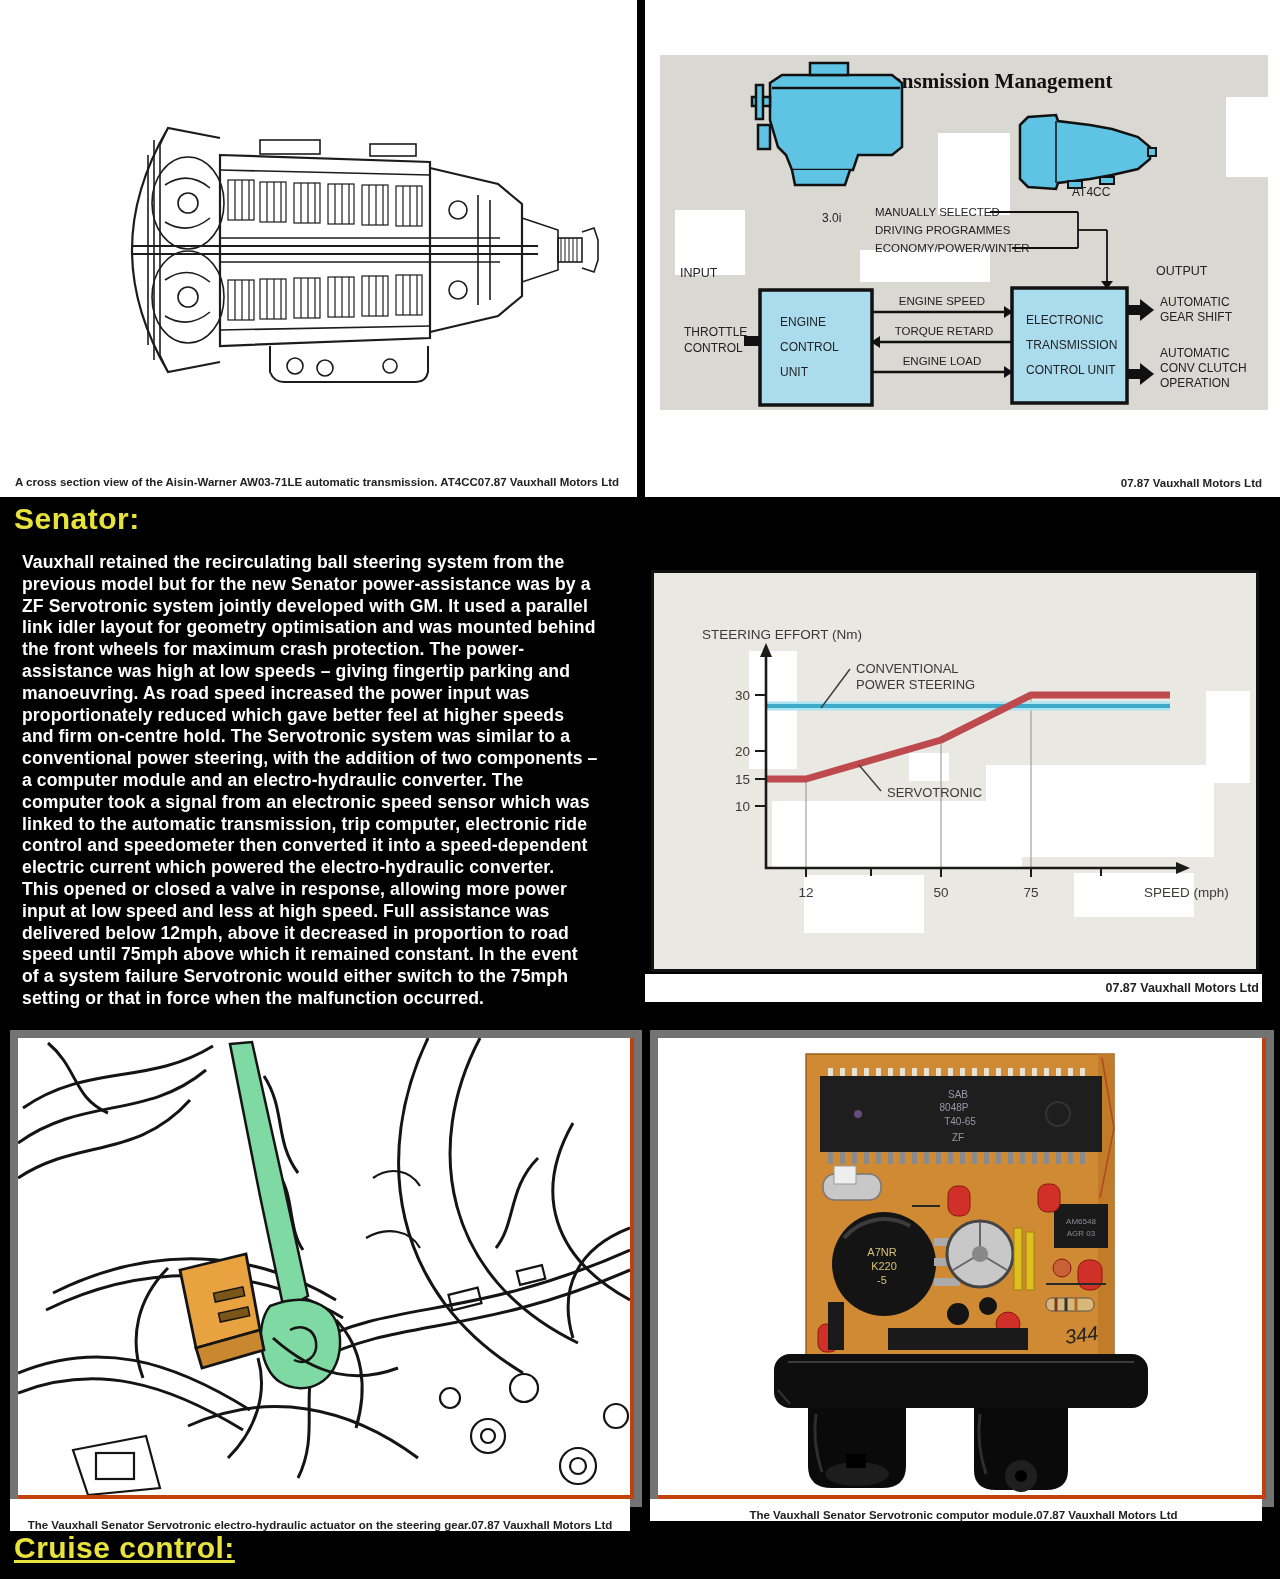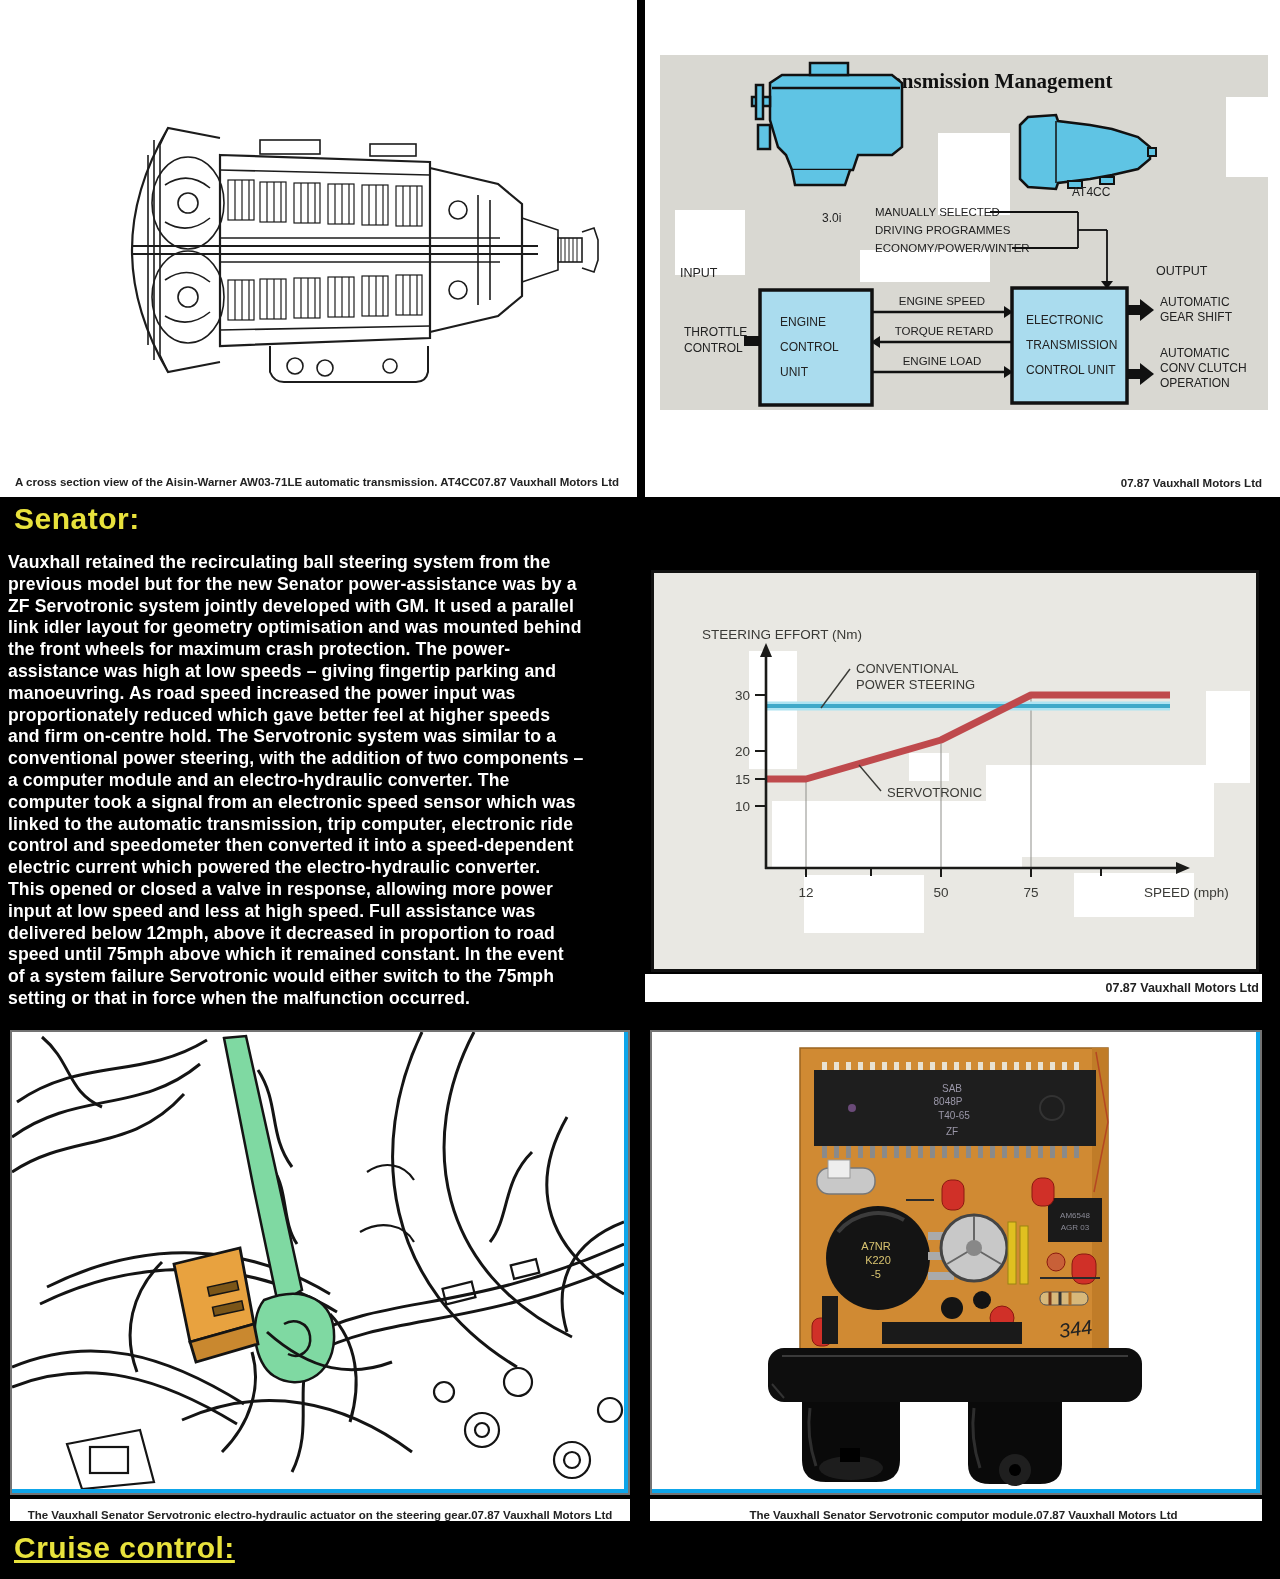--- a/index.html
+++ b/index.html
@@ -12,35 +12,35 @@
   .caption-row{display:flex;justify-content:center;align-items:flex-end;
                font-size:11.5px;font-weight:bold;color:#222;}
   #tl-caption-row{left:10px;top:476px;width:614px;}
   #tr-credit{left:902px;top:477px;width:360px;text-align:right;
              font-size:11.5px;font-weight:bold;color:#222;}
   
   .section-heading{color:#e8e23c;font-size:30px;font-weight:bold;letter-spacing:.5px;}
   #steering-heading{left:14px;top:502px;}
   #cruise-heading{left:14px;top:1531px;text-decoration:underline;}
   
-  #steering-body{left:8px;top:552px;width:648px;color:#fff;font-weight:bold;
+  #steering-body{left:22px;top:552px;width:648px;color:#fff;font-weight:bold;
                  font-size:17.6px;line-height:21.8px;white-space:pre-line;letter-spacing:.1px;}
   
   #chart-panel{left:651px;top:570px;width:602px;height:396px;background:#e9e8e3;
                border:3px solid #111;}
   #chart-credit-strip{left:645px;top:974px;width:617px;height:28px;background:#fff;
       display:flex;justify-content:flex-end;align-items:center;
       font-size:12.5px;font-weight:bold;color:#222;padding-right:3px;box-sizing:border-box;}
   
   #etm-panel{left:660px;top:55px;width:608px;height:355px;}
   
-  .photo-panel{background:#0ea5e9;border:2px solid #737373;}
+  .photo-panel{background:#c2410c;border:8px solid #737373;}
   #bl-panel{left:10px;top:1030px;width:616px;height:461px;}
   #br-panel{left:650px;top:1030px;width:608px;height:461px;}
-  #bl-caption-row{left:10px;top:1499px;width:620px;height:22px;background:#fff;
+  #bl-caption-row{left:10px;top:1499px;width:620px;height:32px;background:#fff;
       padding:2px 3px 0 3px;box-sizing:border-box;font-size:11.5px;}
   #br-caption-row{left:650px;top:1499px;width:612px;height:22px;background:#fff;
       padding:2px 3px 0 18px;box-sizing:border-box;font-size:11.5px;}
   svg text{font-family:"Liberation Sans",sans-serif;}
   .serif-title{font-family:"Liberation Serif",serif;font-weight:bold;}
 </style>
 </head>
 <body>
 
 <div id="page">

